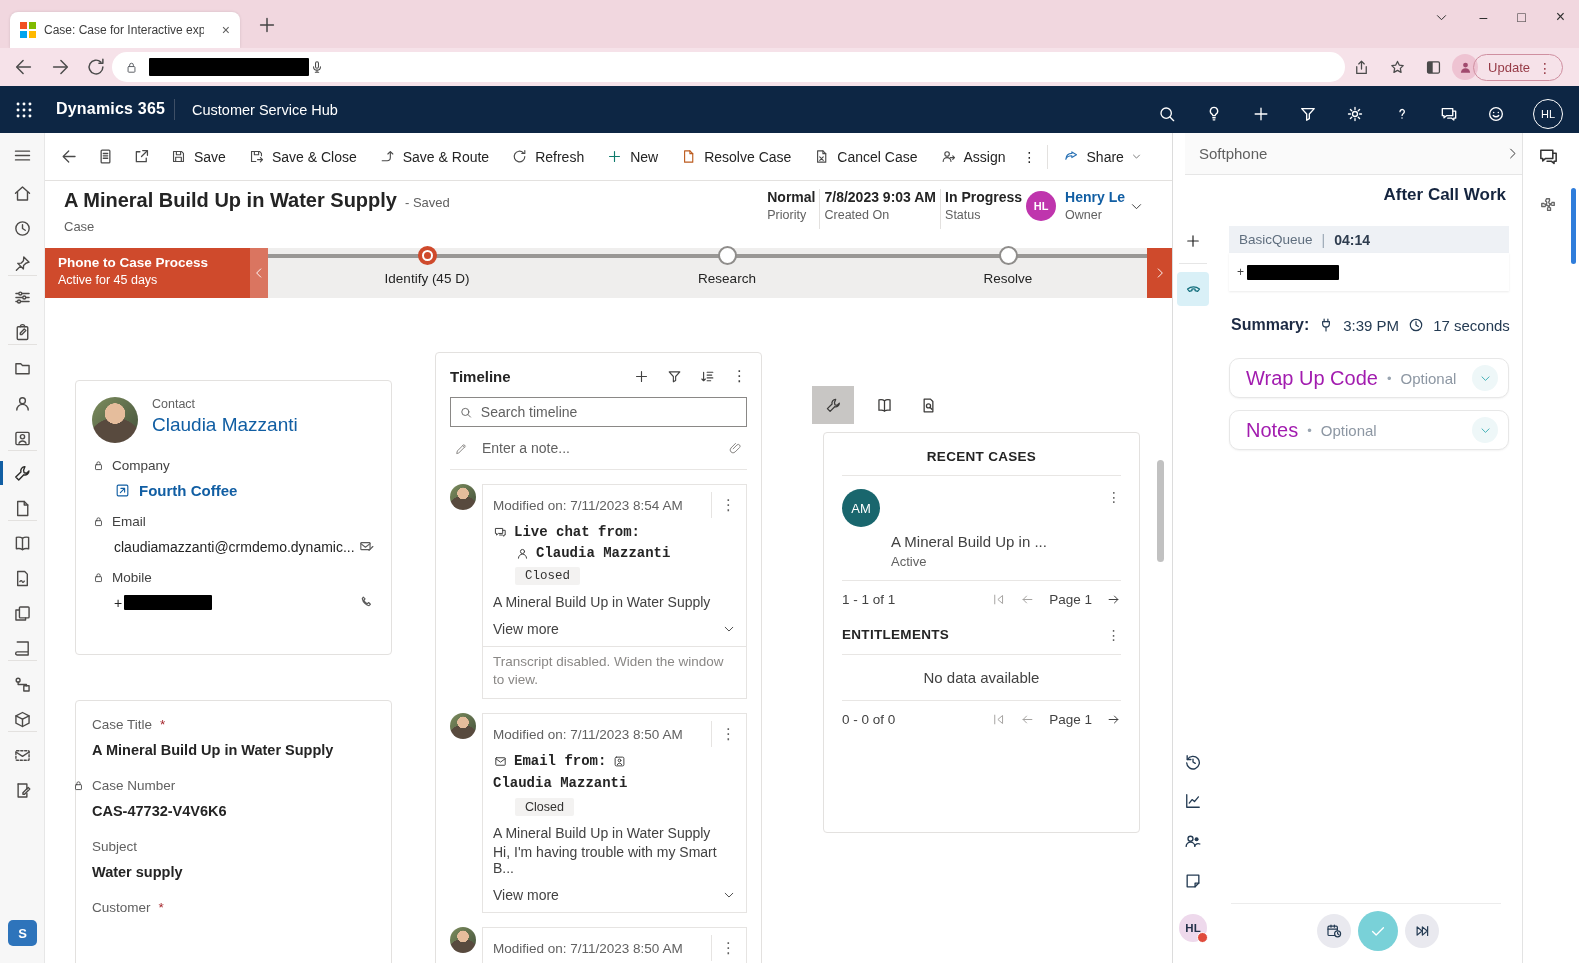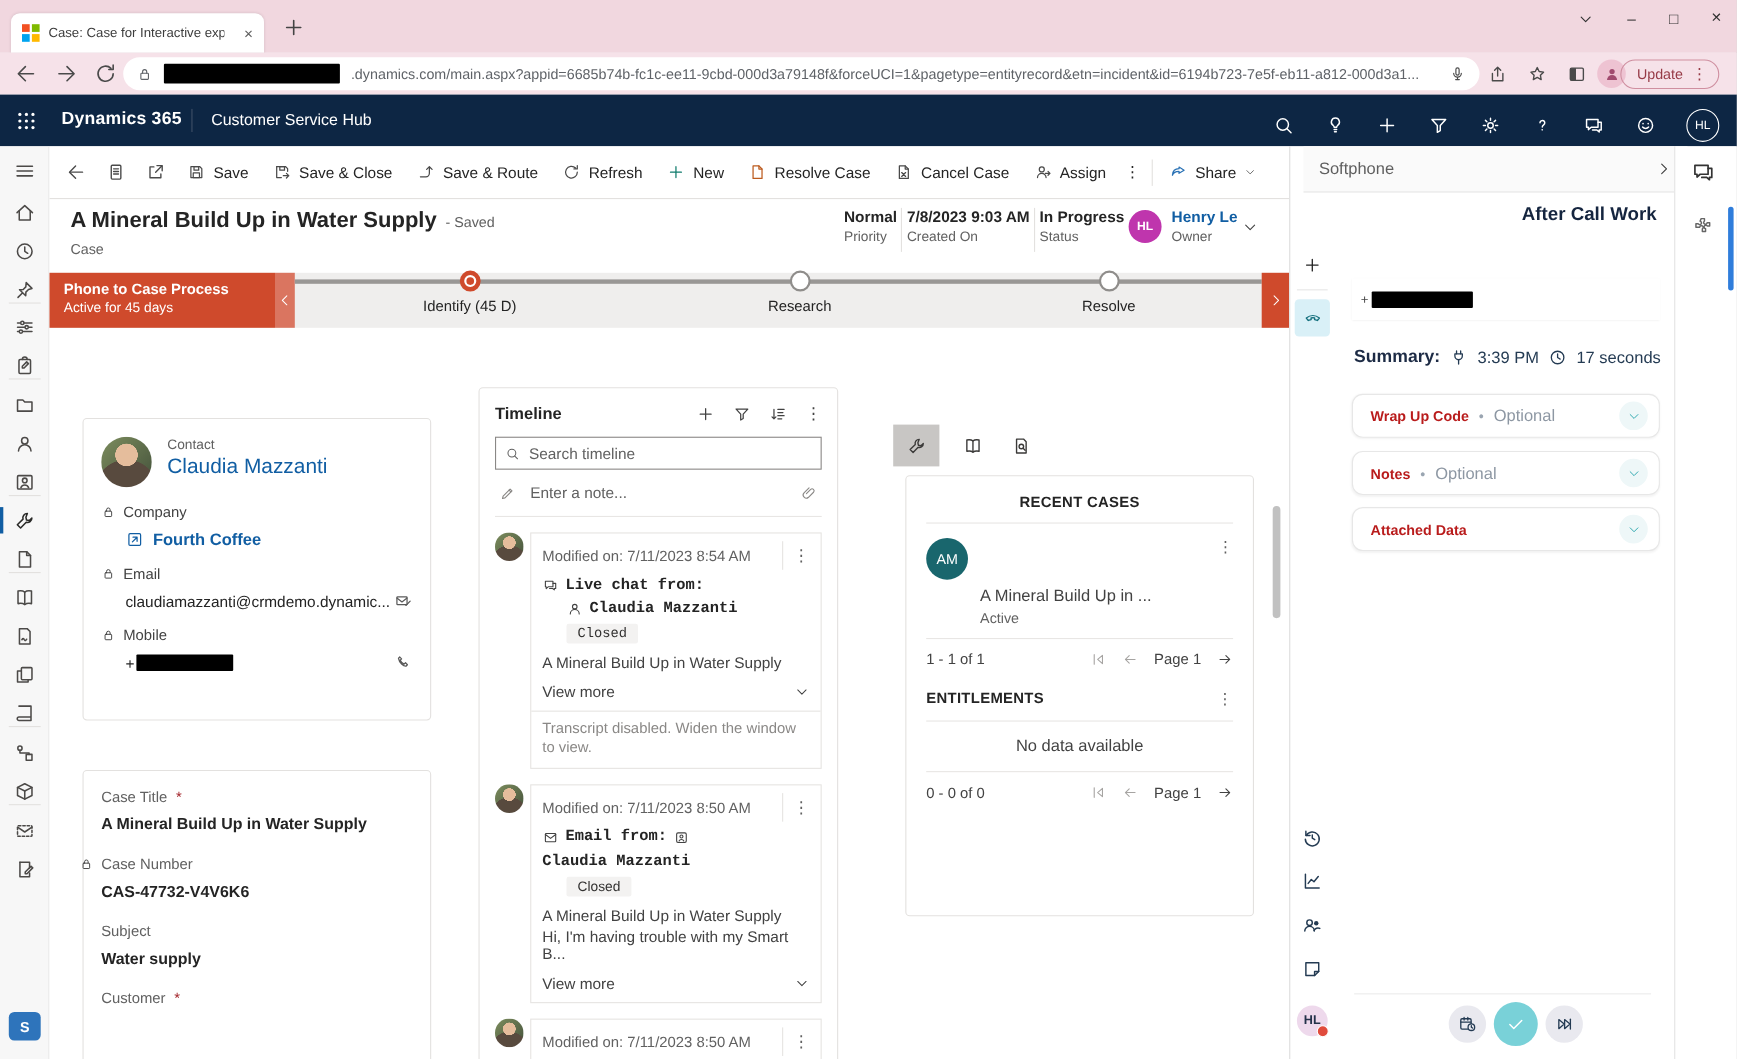--- a/index.html
+++ b/index.html
@@ -174,21 +174,21 @@
   .sp-queue { left:56px; top:93px; width:280px; height:27px; background:#eef1f5; display:flex; align-items:center; padding:0 10px; gap:9px; }
   .sp-queue .q { font-size:13.5px; color:#5f6e7e; }
   .sp-queue .p { color:#9aa7b4; font-size:14px; }
   .sp-queue .t { font-size:14px; font-weight:700; color:#2e3c4e; }
   .sp-number { left:56px; top:120px; width:280px; height:38px; background:#fff; box-shadow:0 1px 2px rgba(0,0,0,.08); display:flex; align-items:center; padding:0 8px; gap:3px; font-size:12px; color:#444; }
   .sp-summary { left:58px; top:183px; display:flex; align-items:center; gap:8px; }
   .sp-summary .lbl { font-size:16px; font-weight:700; color:#1d2b45; }
   .sp-summary .i { width:18px; height:18px; color:#243b53; }
   .sp-summary .v { font-size:15px; color:#243b53; }
   .sp-card { left:56px; width:280px; height:40px; border:1px solid #e7e7e7; border-radius:10px; background:#fff; box-shadow:0 1px 2px rgba(0,0,0,.05); display:flex; align-items:center; padding:0 10px 0 16px; gap:9px; }
-  .sp-card .t { font-size:13px; font-weight:700; color:#b91c1c; }
+  .sp-card .t { font-size:20px; font-weight:400; color:#a21caf; }
   .sp-card .b { color:#9aa5b1; font-size:13px; }
   .sp-card .h { font-size:15px; color:#8d97a3; }
   .sp-chev { margin-left:auto; width:26px; height:26px; border-radius:50%; background:#eef7f8; display:flex; align-items:center; justify-content:center; }
   .sp-chev .i { width:13px; height:13px; color:#2aa6ad; }
   .sp-lower-ic { left:10px; width:20px; height:20px; color:#243b53; }
   .sp-avatar { left:6px; top:781px; width:28px; height:28px; border-radius:50%; background:#eed9ec; color:#24324a; font-size:11.5px; font-weight:700; display:flex; align-items:center; justify-content:center; }
   .sp-avatar::after { content:""; position:absolute; right:-1px; bottom:-1px; width:9px; height:9px; border-radius:50%; background:#e04b3c; border:1.5px solid #fff; }
   .sp-botdiv { left:58px; top:770px; width:270px; height:1px; background:#ececec; }
   .sp-btn { border-radius:50%; display:flex; align-items:center; justify-content:center; }
   .sp-btn.gray { width:34px; height:34px; background:#e9e9ef; color:#243b53; }
@@ -255,21 +255,20 @@
         </svg>
       </span>
     <div class="abs urlpill">
       <span class="i" style="width:15px;height:15px;color:#5f6368">
           <svg viewBox="0 0 24 24">
             <rect x="6.5" y="10.5" width="11" height="9" rx="1.2"></rect>
             <path d="M9 10.5V8.2a3 3 0 0 1 6 0v2.3"></path>
           </svg>
         </span>
       <span class="redact" style="width:160px;height:18px;margin-left:10px"></span>
-      <span class="urltext">.dynamics.com/main.aspx?appid=6685b74b-fc1c-ee11-9cbd-000d3a79148f&amp;forceUCI=1&amp;pagetype=entityrecord&amp;etn=incident&amp;id=6194b723-7e5f-eb11-a812-000d3a1...</span>
       <span class="i" style="width:16px;height:16px;color:#4a4a4a">
           <svg viewBox="0 0 24 24">
             <rect x="9.8" y="4" width="4.4" height="10" rx="2.2"></rect>
             <path d="M6.8 11.5a5.2 5.2 0 0 0 10.4 0M12 16.7V20M9.5 20h5"></path>
           </svg>
         </span>
     </div>
     <span class="abs i navbtn" style="left:1352px;width:19px;height:19px;top:10px">
         <svg viewBox="0 0 24 24">
           <path d="M12 14V4M8.5 7.5L12 4l3.5 3.5"></path>
@@ -1049,20 +1048,25 @@
       </span>
     <div class="abs sp-rail-div"></div>
     <div class="abs sp-phonebtn">
       <span class="i">
           <svg viewBox="0 0 24 24">
             <path d="M4.5 11.5c4.5-3.6 10.5-3.6 15 0l-2.3 2.8-3.2-1v-1.9a9.5 9.5 0 0 0-4 0v1.9l-3.2 1z"></path>
           </svg>
         </span>
     </div>
 
+    <div class="abs sp-queue">
+      <span class="q">BasicQueue</span>
+      <span class="p">|</span>
+      <span class="t">04:14</span>
+    </div>
     <div class="abs sp-number">
       <span>+</span>
       <span class="redact" style="width:92px;height:15px"></span>
     </div>
 
     <div class="abs sp-summary">
       <span class="lbl">Summary:</span>
       <span class="i">
           <svg viewBox="0 0 24 24">
             <path d="M9.5 4v3.5M14.5 4v3.5"></path>
@@ -1097,30 +1101,20 @@
       <span class="b">•</span>
       <span class="h">Optional</span>
       <span class="sp-chev">
           <span class="i">
             <svg viewBox="0 0 24 24">
               <path d="M5.5 9l6.5 6.5L18.5 9"></path>
             </svg>
           </span>
         </span>
     </div>
-    <div class="abs sp-card" style="top:328px">
-      <span class="t">Attached Data</span>
-      <span class="sp-chev">
-          <span class="i">
-            <svg viewBox="0 0 24 24">
-              <path d="M5.5 9l6.5 6.5L18.5 9"></path>
-            </svg>
-          </span>
-        </span>
-    </div>
 
     <span class="abs i sp-lower-ic" style="top:619px">
         <svg viewBox="0 0 24 24">
           <path d="M5 4.5V9h4.5"></path>
           <path d="M5.4 9A7.6 7.6 0 1 1 4.4 13"></path>
           <path d="M12 8.5V12l2.7 1.6"></path>
         </svg>
       </span>
     <span class="abs i sp-lower-ic" style="top:658px">
         <svg viewBox="0 0 24 24">

